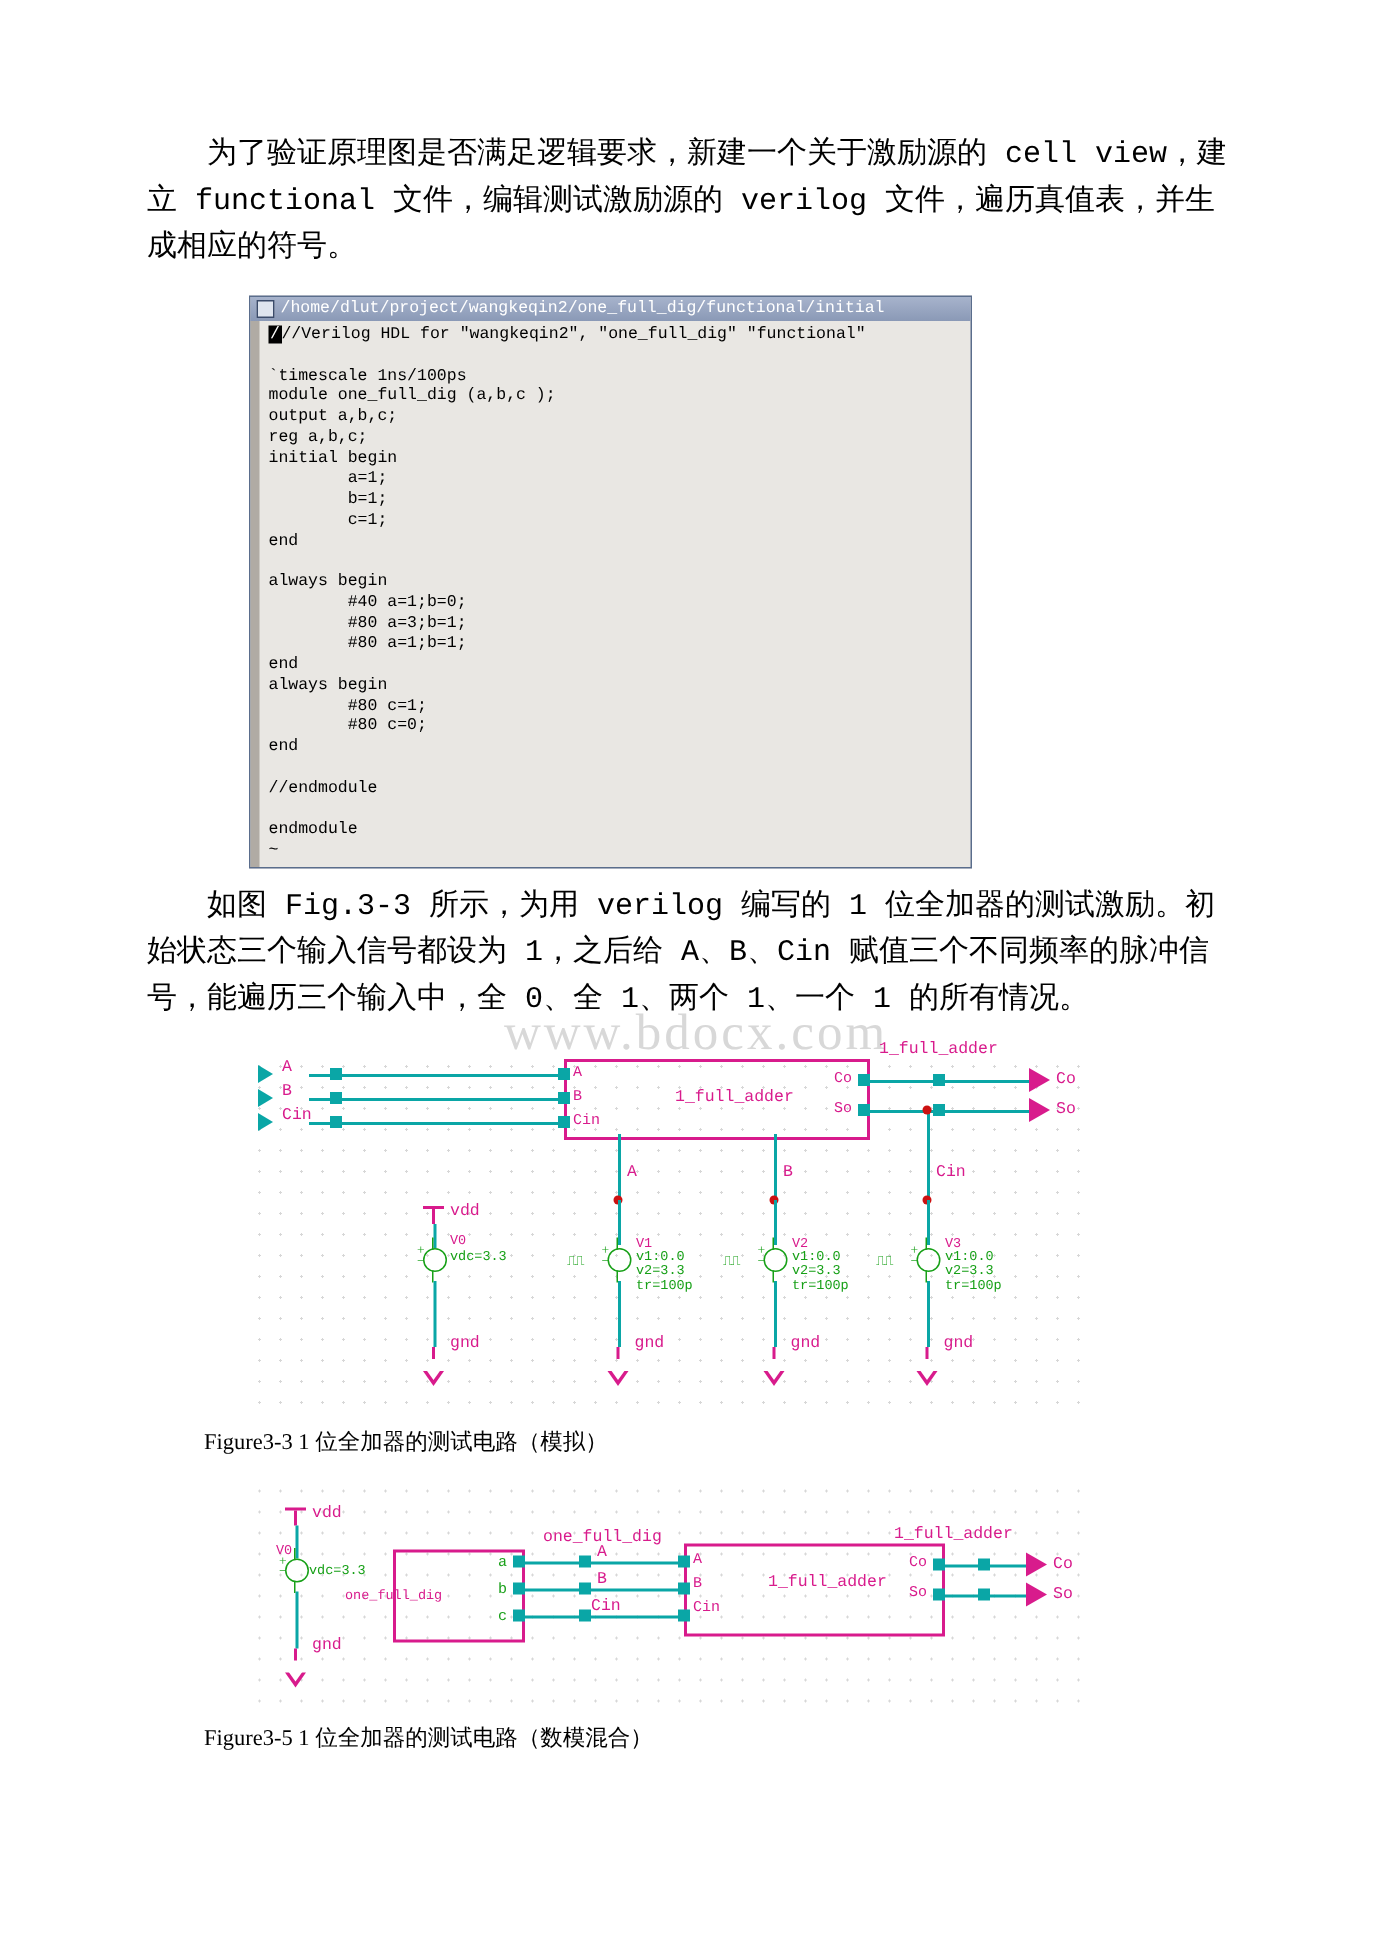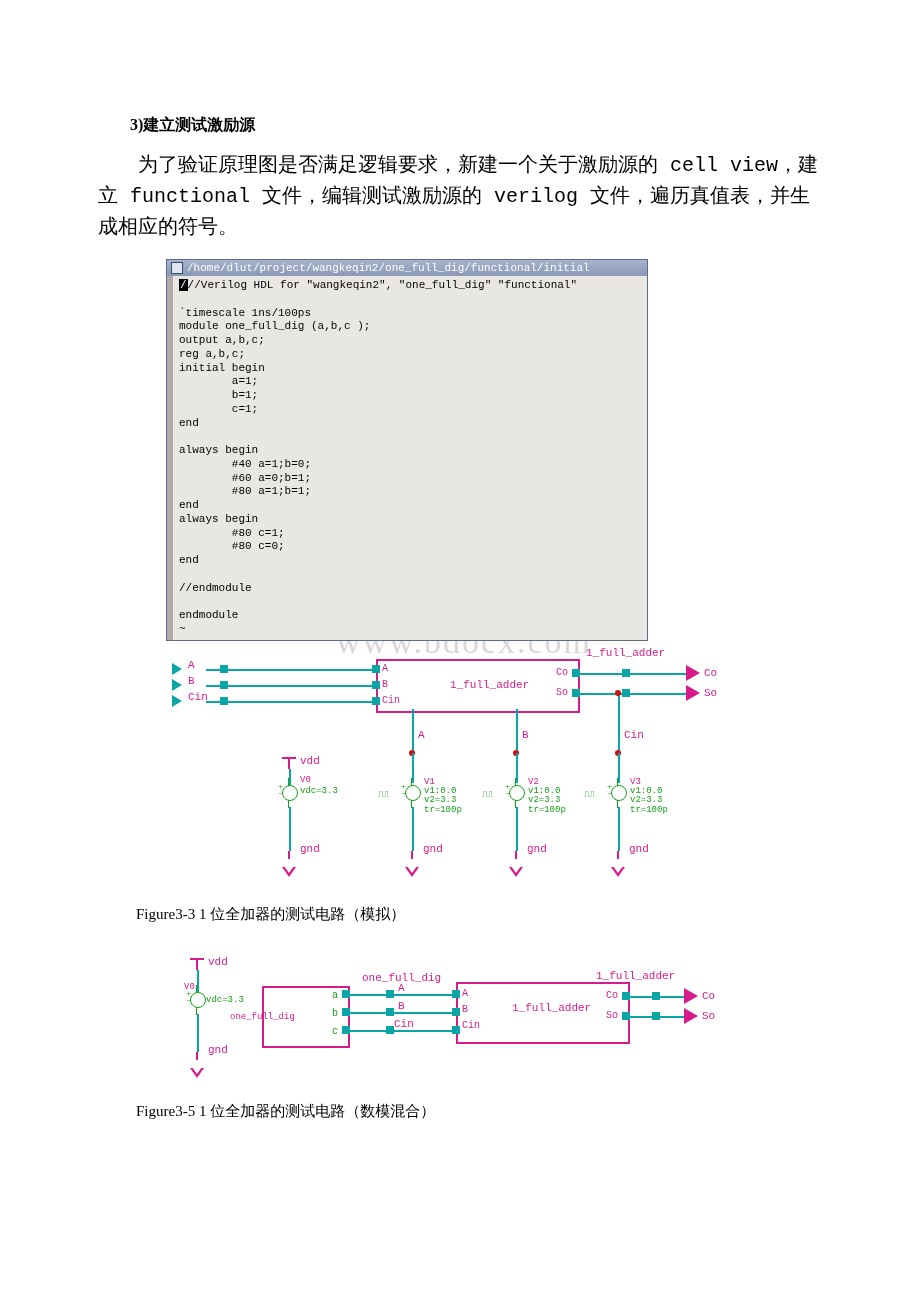--- a/index.html
+++ b/index.html
@@ -221,21 +221,20 @@
     font-size: 9px;
     font-family: monospace;
     letter-spacing: -1px;
   }
 </style>
 </head>
 <body>
 
 <div class="page">
 
-  <div class="heading">3)建立测试激励源</div>
 
   <div class="para">为了验证原理图是否满足逻辑要求，新建一个关于激励源的 cell view，建立 functional 文件，编辑测试激励源的 verilog 文件，遍历真值表，并生成相应的符号。</div>
 
   <div class="figure-wrap">
     <div class="code-window">
       <div class="code-title">
         <span class="sq"></span>
         <span>/home/dlut/project/wangkeqin2/one_full_dig/functional/initial</span>
       </div>
       <div class="code-body"><span style="background:#000;color:#fff;padding:0 1px;">/</span><span>//Verilog HDL for "wangkeqin2", "one_full_dig" "functional"</span>
@@ -245,36 +244,37 @@
 output a,b,c;
 reg a,b,c;
 initial begin
         a=1;
         b=1;
         c=1;
 end
 
 always begin
         #40 a=1;b=0;
-        #60 a=0;b=1;
+        #80 a=3;b=1;
         #80 a=1;b=1;
 end
 always begin
         #80 c=1;
         #80 c=0;
 end
 
 //endmodule
 
 endmodule
 ~</span></div>
     </div>
   </div>
 
 
+  <div class="para">如图 Fig.3-3 所示，为用 verilog 编写的 1 位全加器的测试激励。初始状态三个输入信号都设为 1，之后给 A、B、Cin 赋值三个不同频率的脉冲信号，能遍历三个输入中，全 0、全 1、两个 1、一个 1 的所有情况。</div>
 
   <div class="watermark">www.bdocx.com</div>
 
 
   <div class="figure-wrap">
     <div class="schematic sch1">
       <div class="dotgrid"></div>
 
       <div class="in-tri" style="left:6px; top:6px;"></div>
       <div class="netlabel" style="left:22px; top:2px;">A</div>

